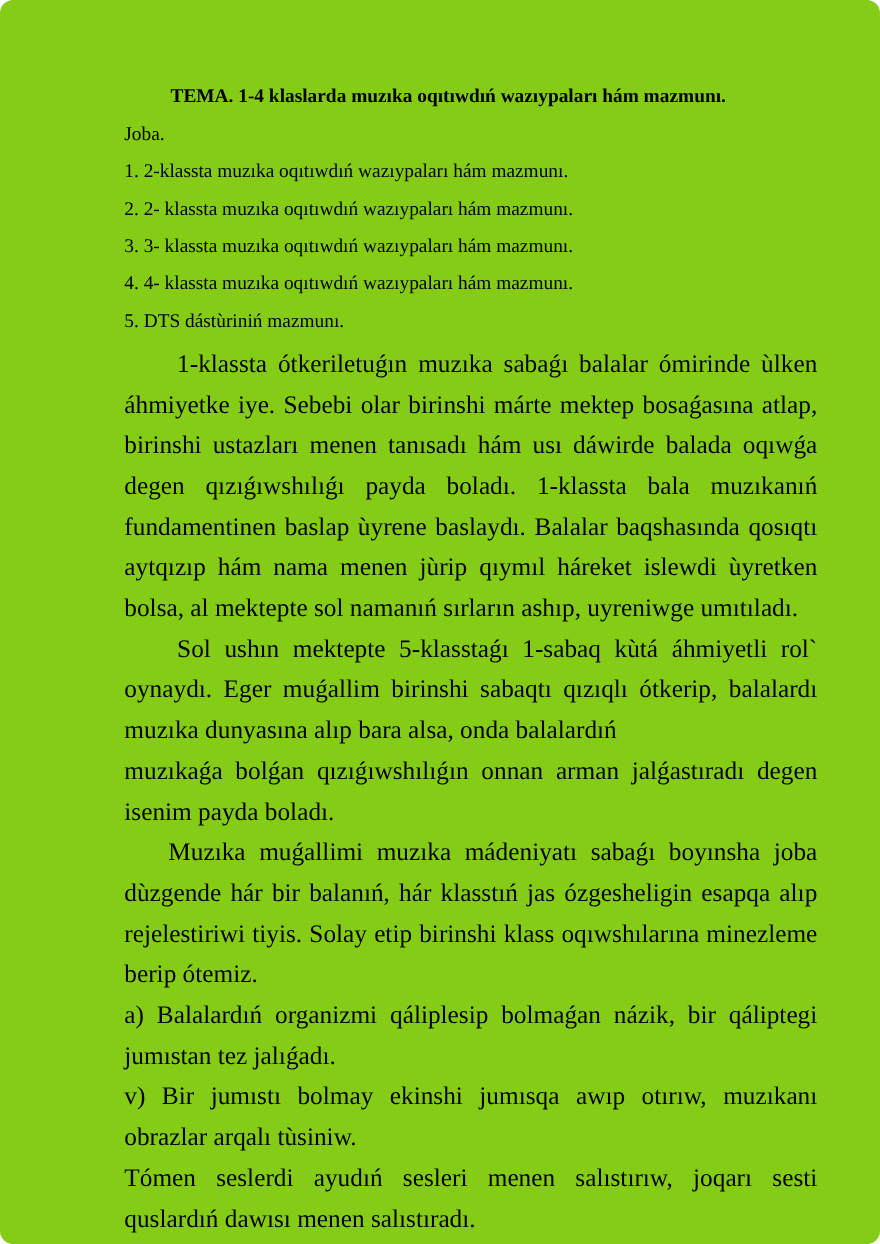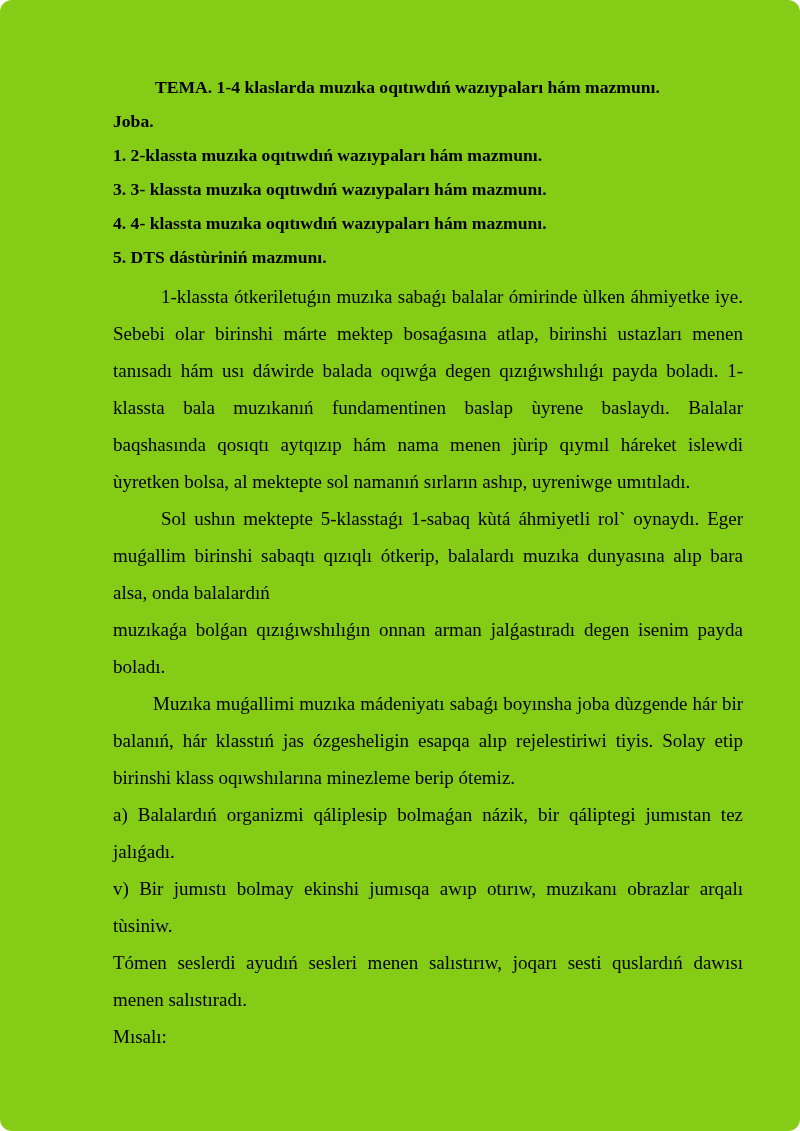--- a/index.html
+++ b/index.html
@@ -29,29 +29,29 @@
   .doc-title {
     font-weight: bold;
     font-size: 17.6px;
     line-height: 34px;
     text-indent: 42px;
     text-align: left;
     white-space: nowrap;
     margin: 0;
   }
   .heading-line {
-    font-weight: bold;
+    font-weight: normal;
     font-size: 17.6px;
     line-height: 34px;
     text-align: left;
     margin: 0;
     white-space: nowrap;
   }
   .para {
-    font-size: 19px;
+    font-size: 23px;
     line-height: 37px;
     text-align: justify;
     text-justify: inter-word;
     margin: 0;
   }
   .para.indent {
     text-indent: 48px;
   }
   .para.indent-small {
     text-indent: 40px;
@@ -66,20 +66,21 @@
 
 <div class="page">
   <div class="content">
 
     <p class="doc-title">TEMA. 1-4 klaslarda muzıka oqıtıwdıń  wazıypaları  hám mazmunı.</p>
 
     <p class="heading-line">Joba.</p>
 
     <p class="heading-line">1. 2-klassta muzıka oqıtıwdıń  wazıypaları  hám mazmunı.</p>
 
+    <p class="heading-line">2. 2- klassta muzıka oqıtıwdıń  wazıypaları  hám mazmunı.</p>
 
     <p class="heading-line">3. 3- klassta muzıka oqıtıwdıń  wazıypaları  hám mazmunı.</p>
 
     <p class="heading-line">4. 4- klassta muzıka oqıtıwdıń  wazıypaları  hám mazmunı.</p>
 
     <p class="heading-line">5.  DTS dástùriniń mazmunı.</p>
 
     <div class="spacer-1"></div>
 
     <p class="para indent">1-klassta ótkeriletuǵın muzıka sabaǵı balalar ómirinde  ùlken áhmiyetke iye. Sebebi olar birinshi márte mektep bosaǵasına atlap, birinshi ustazları menen tanısadı hám usı dáwirde balada oqıwǵa degen qızıǵıwshılıǵı payda boladı. 1-klassta bala muzıkanıń fundamentinen baslap ùyrene baslaydı. Balalar baqshasında qosıqtı aytqızıp hám nama menen jùrip qıymıl háreket islewdi ùyretken bolsa, al mektepte sol namanıń sırların ashıp, uyreniwge umıtıladı.</p>

